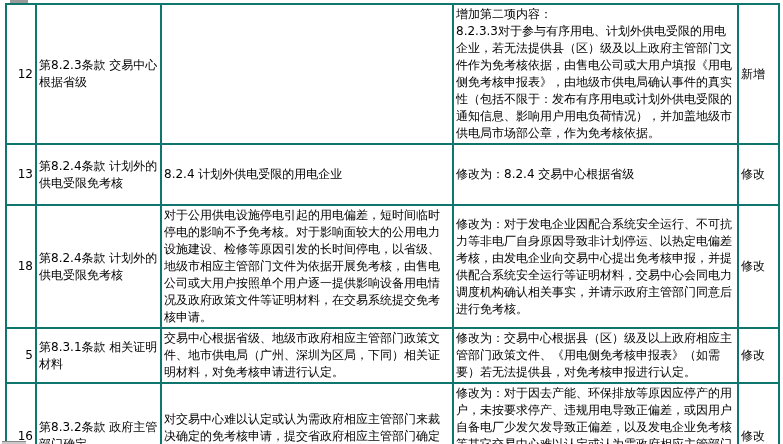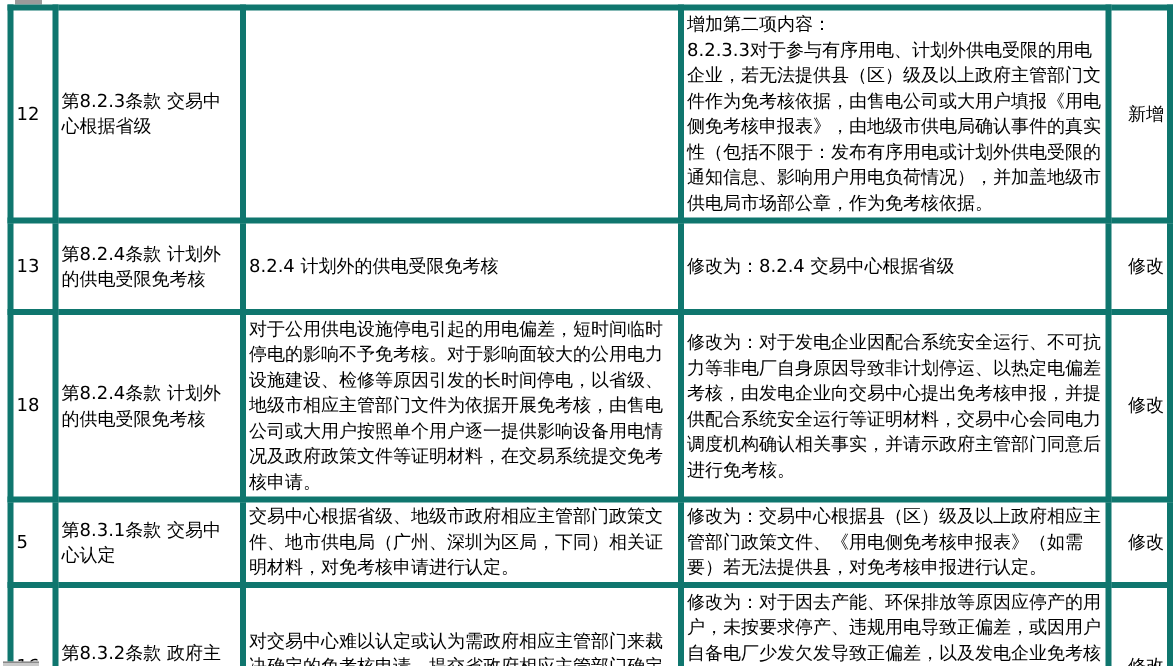--- a/index.html
+++ b/index.html
@@ -17,34 +17,34 @@
     left: 5px;
     top: 3px;
     width: 773px;
     border-collapse: collapse;
     table-layout: fixed;
     font-size: 12px;
     line-height: 17px;
     color: #000000;
   }
   .revision-table td {
-    border: 4px solid #0f766e;
+    border: 2px solid #0f766e;
     padding: 1px 2px;
     vertical-align: middle;
     overflow: hidden;
     word-break: break-all;
   }
   .col-num    { width: 30px; }
   .col-clause { width: 125px; }
   .col-orig   { width: 292px; }
   .col-mod    { width: 285px; }
   .col-status { width: 41px; }
 
-  td.cell-num    { text-align: left; }
-  td.cell-status { text-align: right; }
+  td.cell-num    { text-align: right; }
+  td.cell-status { text-align: left; }
   td.cell-mod    { white-space: pre-wrap; }
 
   tr.row-12 { height: 134px; }
   tr.row-13 { height: 61px;  }
   tr.row-14 { height: 112px; }
   tr.row-15 { height: 49px;  }
   tr.row-16 { height: 100px; }
 
   .fragment-top-left {
     position: absolute;
@@ -79,34 +79,34 @@
       <td class="cell-num">12</td>
       <td class="cell-clause">第8.2.3条款 交易中心根据省级</td>
       <td class="cell-orig"></td>
       <td class="cell-mod">增加第二项内容：
 8.2.3.3对于参与有序用电、计划外供电受限的用电企业，若无法提供县（区）级及以上政府主管部门文件作为免考核依据，由售电公司或大用户填报《用电侧免考核申报表》，由地级市供电局确认事件的真实性（包括不限于：发布有序用电或计划外供电受限的通知信息、影响用户用电负荷情况），并加盖地级市供电局市场部公章，作为免考核依据。</td>
       <td class="cell-status">新增</td>
     </tr>
     <tr class="row-13">
       <td class="cell-num">13</td>
       <td class="cell-clause">第8.2.4条款 计划外的供电受限免考核</td>
-      <td class="cell-orig">8.2.4 计划外的供电受限免考核</td>
+      <td class="cell-orig">8.2.4 计划外供电受限的用电企业</td>
       <td class="cell-mod">修改为：8.2.4 交易中心根据省级</td>
       <td class="cell-status">修改</td>
     </tr>
     <tr class="row-14">
       <td class="cell-num">18</td>
       <td class="cell-clause">第8.2.4条款 计划外的供电受限免考核</td>
       <td class="cell-orig">对于公用供电设施停电引起的用电偏差，短时间临时停电的影响不予免考核。对于影响面较大的公用电力设施建设、检修等原因引发的长时间停电，以省级、地级市相应主管部门文件为依据开展免考核，由售电公司或大用户按照单个用户逐一提供影响设备用电情况及政府政策文件等证明材料，在交易系统提交免考核申请。</td>
       <td class="cell-mod">修改为：对于发电企业因配合系统安全运行、不可抗力等非电厂自身原因导致非计划停运、以热定电偏差考核，由发电企业向交易中心提出免考核申报，并提供配合系统安全运行等证明材料，交易中心会同电力调度机构确认相关事实，并请示政府主管部门同意后进行免考核。</td>
       <td class="cell-status">修改</td>
     </tr>
     <tr class="row-15">
       <td class="cell-num">5</td>
-      <td class="cell-clause">第8.3.1条款 交易中心认定</td>
+      <td class="cell-clause">第8.3.1条款 相关证明材料</td>
       <td class="cell-orig">交易中心根据省级、地级市政府相应主管部门政策文件、地市供电局（广州、深圳为区局，下同）相关证明材料，对免考核申请进行认定。</td>
       <td class="cell-mod">修改为：交易中心根据县（区）级及以上政府相应主管部门政策文件、《用电侧免考核申报表》（如需要）若无法提供县，对免考核申报进行认定。</td>
       <td class="cell-status">修改</td>
     </tr>
     <tr class="row-16">
       <td class="cell-num">16</td>
       <td class="cell-clause">第8.3.2条款 政府主管部门确定</td>
       <td class="cell-orig">对交易中心难以认定或认为需政府相应主管部门来裁决确定的免考核申请，提交省政府相应主管部门确定免考核偏差电量。</td>
       <td class="cell-mod">修改为：对于因去产能、环保排放等原因应停产的用户，未按要求停产、违规用电导致正偏差，或因用户自备电厂少发欠发导致正偏差，以及发电企业免考核等其它交易中心难以认定或认为需政府相应主管部门来裁决确定的免考核申报，由交易中心定期收集并请示省政府相应主管部门明确处理意见。</td>
       <td class="cell-status">修改</td>

